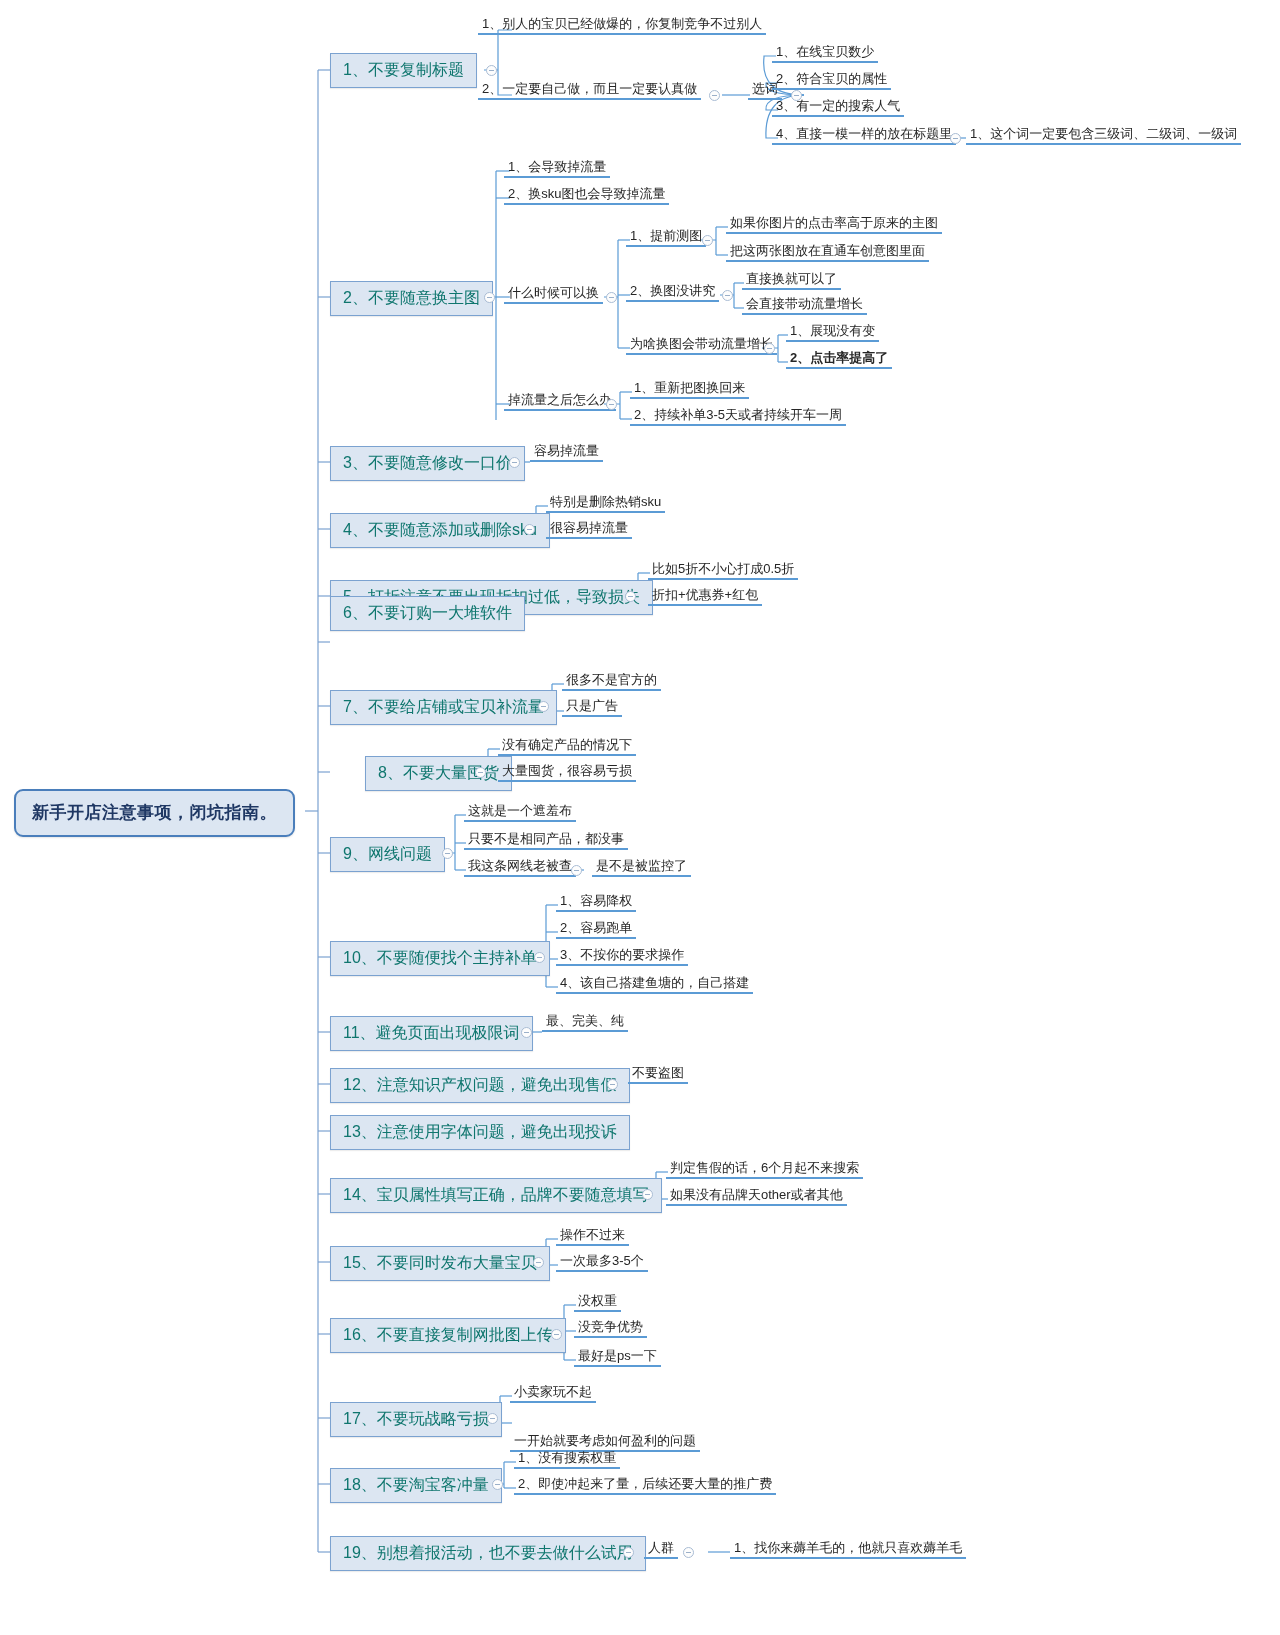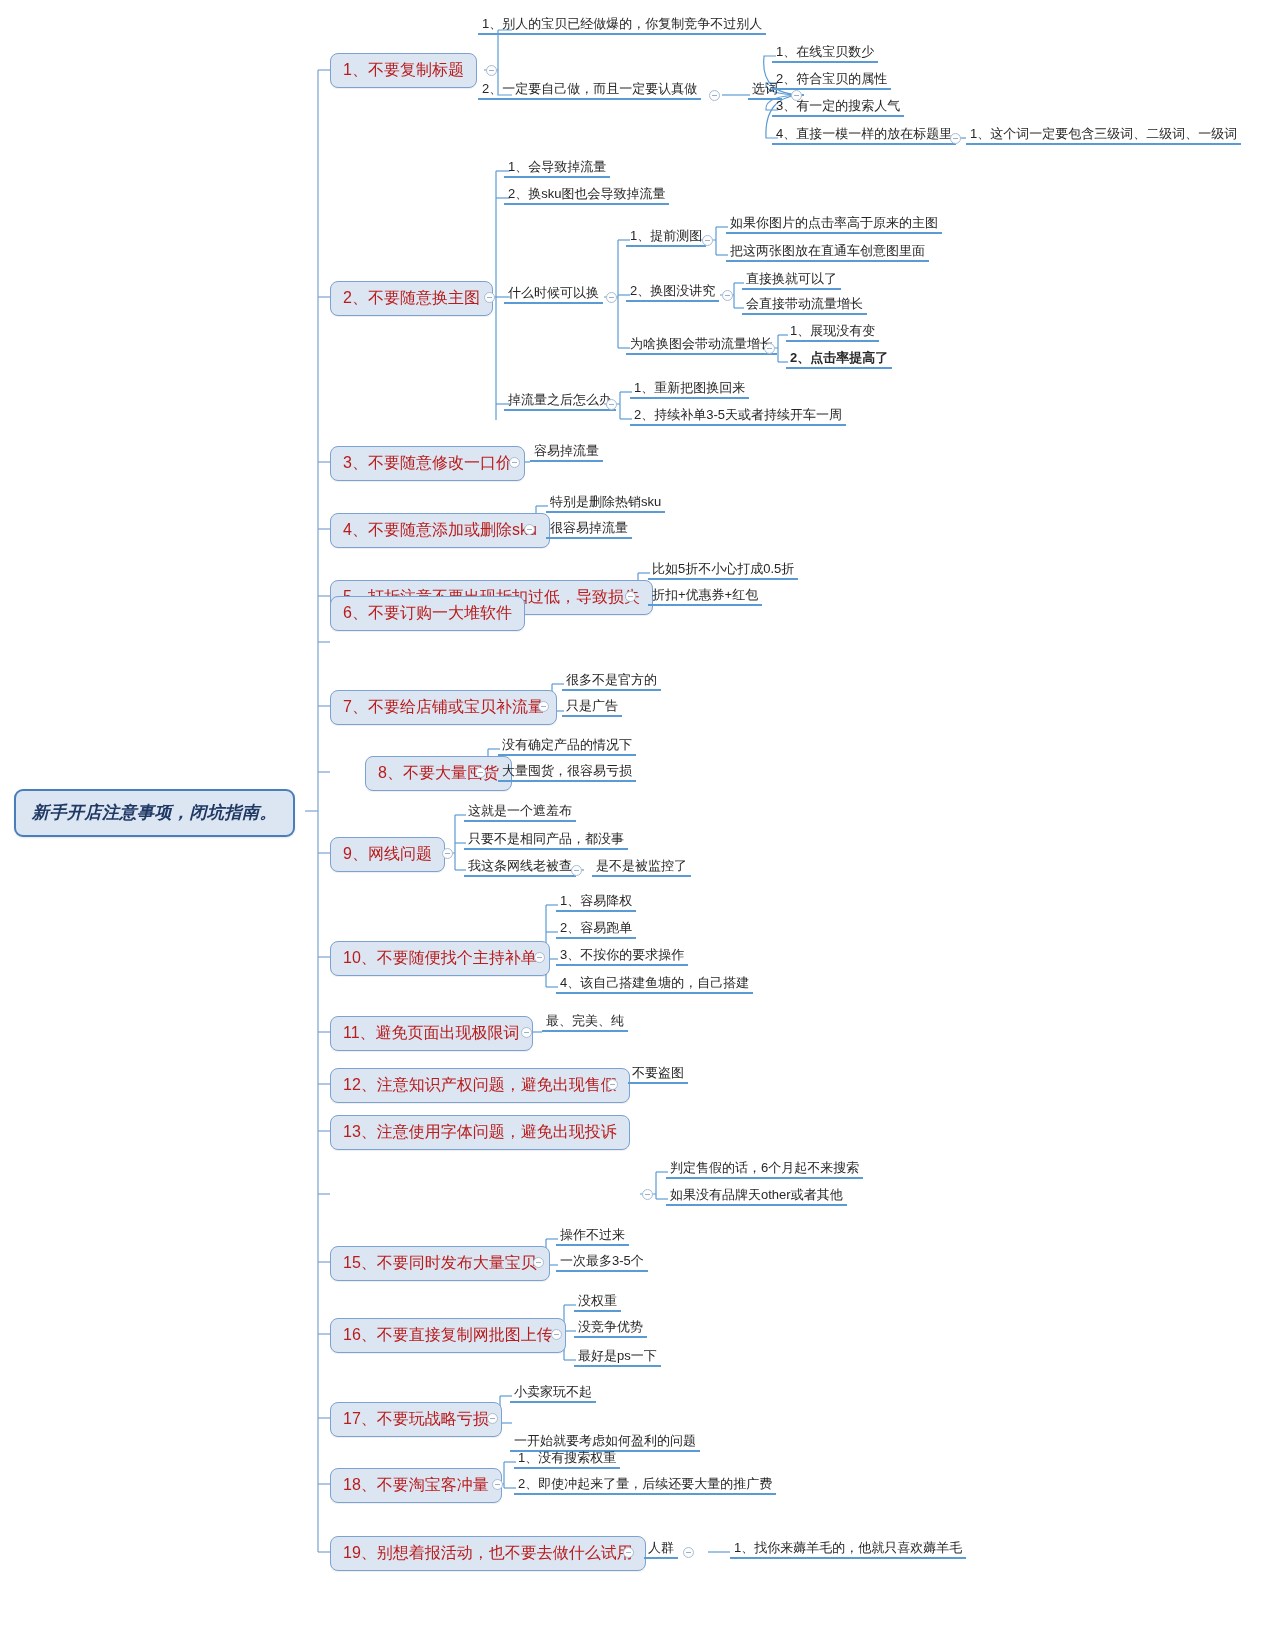--- a/index.html
+++ b/index.html
@@ -41,22 +41,22 @@
     font-weight: bold;
     font-size: 17px;
     padding: 13px 16px 14px 16px;
     letter-spacing: .5px;
     box-shadow: 0 1px 2px rgba(0,0,0,.10);
   }
   
   .topic-node {
     background: #dce6f2;
     border: 1.3px solid #7ba2d0;
-    border-radius: 8px;
-    color: #b91c1c;
+    border-radius: 0;
+    color: #0f766e;
     font-size: 16px;
     padding: 8px 12px 9px 12px;
     box-shadow: 0 1px 1px rgba(0,0,0,.07);
   }
   
   .leaf-node {
     color: #262626;
     font-size: 13px;
     padding: 1px 4px 3px 4px;
     border-bottom: 2.2px solid #5b9bd5;
@@ -207,21 +207,21 @@
 
       <path d="M490 1484 L504 1484 M504 1462 L504 1488"></path>
       <path d="M504 1462 L516 1462"></path>
       <path d="M504 1488 L516 1488"></path>
 
       <path d="M621 1552 L644 1552"></path>
       <path d="M708 1552 L730 1552"></path>
     </g>
   </svg>
 
-  <div class="node root-node" style="left:14px; top:789px;font-style:italic;">新手开店注意事项，闭坑指南。</div>
+  <div class="node root-node" style="left:14px; top:789px;">新手开店注意事项，闭坑指南。</div>
 
   <div class="node topic-node" style="left:330px; top:53px;">1、不要复制标题</div>
   <span class="toggle" style="left:486px; top:65px;"></span>
 
   <div class="node leaf-node" style="left:478px; top:16px;">1、别人的宝贝已经做爆的，你复制竞争不过别人</div>
   <div class="node leaf-node" style="left:478px; top:81px;text-align:right;">2、一定要自己做，而且一定要认真做</div>
   <span class="toggle" style="left:709px; top:90px;"></span>
 
   <div class="node leaf-node" style="left:748px; top:81px;">选词</div>
   <span class="toggle" style="left:791px; top:90px;"></span>
@@ -306,20 +306,21 @@
   <div class="node topic-node" style="left:330px; top:1016px;">11、避免页面出现极限词</div>
   <span class="toggle" style="left:521px; top:1027px;"></span>
   <div class="node leaf-node" style="left:542px; top:1013px;">最、完美、纯</div>
 
   <div class="node topic-node" style="left:330px; top:1068px;">12、注意知识产权问题，避免出现售假</div>
   <span class="toggle" style="left:607px; top:1079px;"></span>
   <div class="node leaf-node" style="left:628px; top:1065px;">不要盗图</div>
 
   <div class="node topic-node" style="left:330px; top:1115px;">13、注意使用字体问题，避免出现投诉</div>
 
+  <div class="node topic-node" style="left:330px; top:1178px;">14、宝贝属性填写正确，品牌不要随意填写</div>
   <span class="toggle" style="left:642px; top:1189px;"></span>
   <div class="node leaf-node" style="left:666px; top:1160px;">判定售假的话，6个月起不来搜索</div>
   <div class="node leaf-node" style="left:666px; top:1187px;">如果没有品牌天other或者其他</div>
 
   <div class="node topic-node" style="left:330px; top:1246px;">15、不要同时发布大量宝贝</div>
   <span class="toggle" style="left:533px; top:1257px;"></span>
   <div class="node leaf-node" style="left:556px; top:1227px;">操作不过来</div>
   <div class="node leaf-node" style="left:556px; top:1253px;">一次最多3-5个</div>
 
   <div class="node topic-node" style="left:330px; top:1318px;">16、不要直接复制网批图上传</div>

